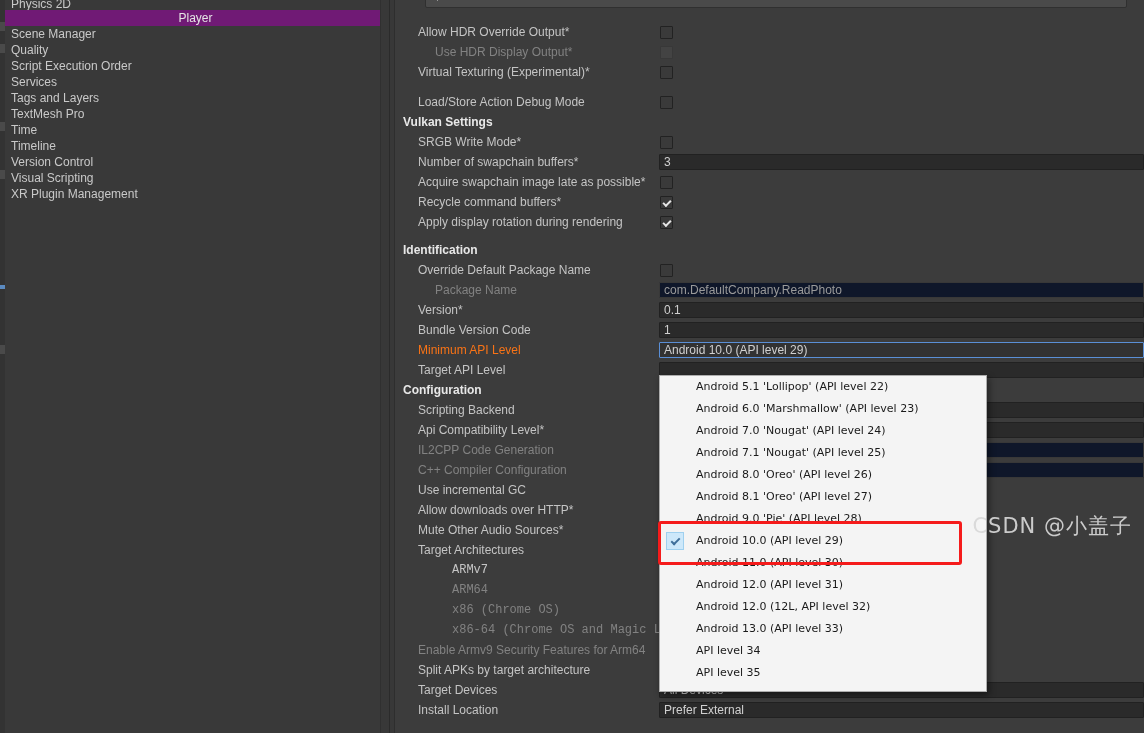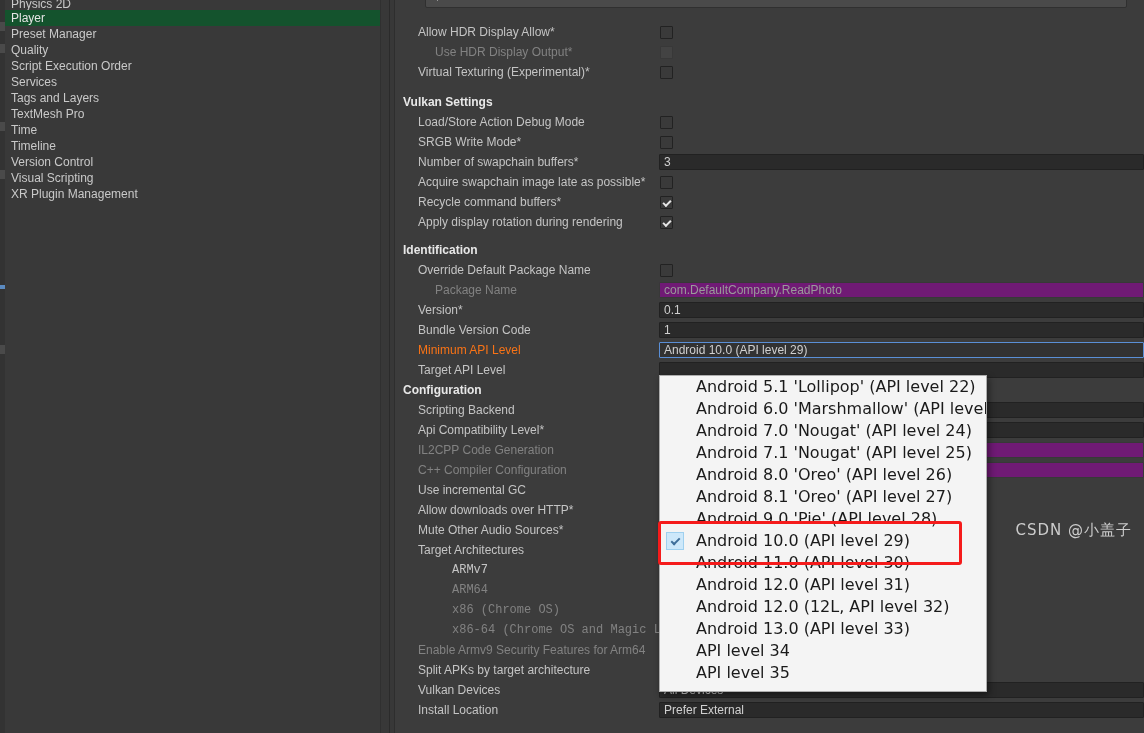--- a/index.html
+++ b/index.html
@@ -33,21 +33,21 @@
     background: #4a4a4a;
   }
   .side-item {
     height: 16px; line-height: 16px;
     padding-left: 11px;
     color: #c9c9c9;
     white-space: nowrap;
     font-size: 12px;
   }
   .side-item.clipped { height: 10px; line-height: 8px; overflow: hidden; }
-  .side-item.selected { background: #14532d; color: #e4e4e4; }
+  .side-item.selected { background: #701a75; color: #e4e4e4; text-align: center; }
 
   .sidebar-divider {
     position: absolute; top: 0; left: 380px;
     width: 1px; height: 733px; background: #303030;
   }
   .panel-gap {
     position: absolute; top: 0; left: 381px;
     width: 8px; height: 733px; background: #383838;
   }
   .panel-divider {
@@ -123,39 +123,39 @@
     width: 485px; height: 16px;
     background: #2a2a2a;
     border: 1px solid #212121;
     box-sizing: border-box;
     color: #d0d0d0;
     font-size: 12px;
     line-height: 14px;
     padding-left: 4px;
     border-radius: 1px;
   }
-  .field.dim { background: #701a75; border-color: #383838; color: #9a9a9a; }
+  .field.dim { background: #0f172a; border-color: #383838; color: #9a9a9a; }
   .field.focus { border: 1px solid #5a8fd6; background: #323232; }
   .field.blank { color: transparent; }
 
   
   .dropdown {
     position: absolute;
     left: 659px; top: 375px;
     width: 326px; height: 315px;
     background: #f4f4f4;
     border: 1px solid #adadad;
     box-shadow: 2px 3px 7px rgba(0,0,0,0.45);
     z-index: 40;
     overflow: hidden;
   }
   .dd-item {
     position: relative;
     height: 22px; line-height: 22px;
-    font-size: 16px;
+    font-size: 11px;
     color: #1a1a1a;
     padding-left: 36px;
     white-space: nowrap;
     font-family: "DejaVu Sans", sans-serif;
   }
   .dd-check {
     position: absolute; left: 6px; top: 2px;
     width: 18px; height: 18px;
     background: #cde8fa;
     border: 1px solid #9fd0ef;
@@ -174,21 +174,21 @@
     left: 658px; top: 521px;
     width: 298px; height: 38px;
     border: 3px solid #f51b1b;
     border-radius: 3px;
     z-index: 60;
     pointer-events: none;
   }
 
   .watermark {
     position: absolute; right: 12px; bottom: 24px;
-    font-size: 15px;
+    font-size: 21px;
     color: #d8d8d8;
     opacity: 0.92;
     font-family: "DejaVu Sans", sans-serif;
     z-index: 70;
     letter-spacing: 1px;
   }
 </style>
 </head>
 <body>
 
@@ -199,21 +199,21 @@
       <div class="edge-notch" style="top:22px"></div>
       <div class="edge-notch" style="top:44px"></div>
       <div class="edge-notch" style="top:122px"></div>
       <div class="edge-notch" style="top:170px"></div>
       <div class="edge-notch" style="top:285px;background:#5b8ac0;height:4px"></div>
       <div class="edge-notch" style="top:345px"></div>
     </div>
     <div id="sidebar-list">
         <div class="side-item clipped"><span>Physics 2D</span></div>
         <div class="side-item selected"><span>Player</span></div>
-        <div class="side-item"><span>Preset Manager</span></div>
+        <div class="side-item"><span>Scene Manager</span></div>
         <div class="side-item"><span>Quality</span></div>
         <div class="side-item"><span>Script Execution Order</span></div>
         <div class="side-item"><span>Services</span></div>
         <div class="side-item"><span>Tags and Layers</span></div>
         <div class="side-item"><span>TextMesh Pro</span></div>
         <div class="side-item"><span>Time</span></div>
         <div class="side-item"><span>Timeline</span></div>
         <div class="side-item"><span>Version Control</span></div>
         <div class="side-item"><span>Visual Scripting</span></div>
         <div class="side-item"><span>XR Plugin Management</span></div>
@@ -229,38 +229,38 @@
     <div class="helpbox">
       <svg class="helpbox-icon" viewBox="0 0 18 16">
         <path d="M2 1 H16 A1 1 0 0 1 17 2 V10 A1 1 0 0 1 16 11 H7 L3 15 V11 H2 A1 1 0 0 1 1 10 V2 A1 1 0 0 1 2 1 Z" fill="#e0e0e0"></path>
         <circle cx="9" cy="6" r="1.8" fill="#4a4a4a"></circle>
       </svg>
 
     </div>
 
     <div class="rows" id="settings-rows">
         <div class="row">
-          <span class="lbl ind1">Allow HDR Display Allow*</span>
+          <span class="lbl ind1">Allow HDR Override Output*</span>
           <span class="cbx"></span>
         </div>
         <div class="row">
           <span class="lbl ind2 dim">Use HDR Display Output*</span>
           <span class="cbx dim"></span>
         </div>
         <div class="row">
           <span class="lbl ind1">Virtual Texturing (Experimental)*</span>
           <span class="cbx"></span>
         </div>
         <div class="row gap"></div>
         <div class="row">
+          <span class="lbl ind1">Load/Store Action Debug Mode</span>
+          <span class="cbx"></span>
+        </div>
+        <div class="row">
           <span class="lbl header">Vulkan Settings</span>
-        </div>
-        <div class="row">
-          <span class="lbl ind1">Load/Store Action Debug Mode</span>
-          <span class="cbx"></span>
         </div>
         <div class="row">
           <span class="lbl ind1">SRGB Write Mode*</span>
           <span class="cbx"></span>
         </div>
         <div class="row">
           <span class="lbl ind1">Number of swapchain buffers*</span>
           <span class="field">3</span>
         </div>
         <div class="row">
@@ -347,21 +347,21 @@
           <span class="lbl ind3 dim">x86-64 (Chrome OS and Magic Leap 2)</span>
         </div>
         <div class="row">
           <span class="lbl ind1 dim">Enable Armv9 Security Features for Arm64</span>
         </div>
         <div class="row">
           <span class="lbl ind1">Split APKs by target architecture</span>
           <span class="cbx"></span>
         </div>
         <div class="row">
-          <span class="lbl ind1">Vulkan Devices</span>
+          <span class="lbl ind1">Target Devices</span>
           <span class="field">All Devices</span>
         </div>
         <div class="row">
           <span class="lbl ind1">Install Location</span>
           <span class="field">Prefer External</span>
         </div>
       </div>
   </div>
 
   <div class="dropdown" id="dropdown">

